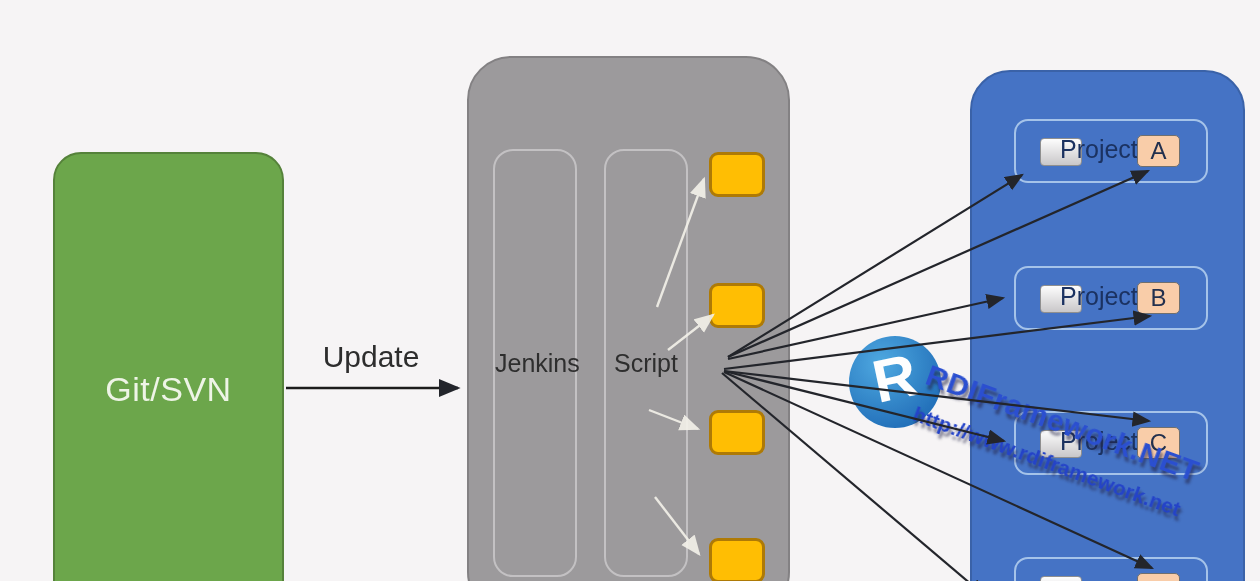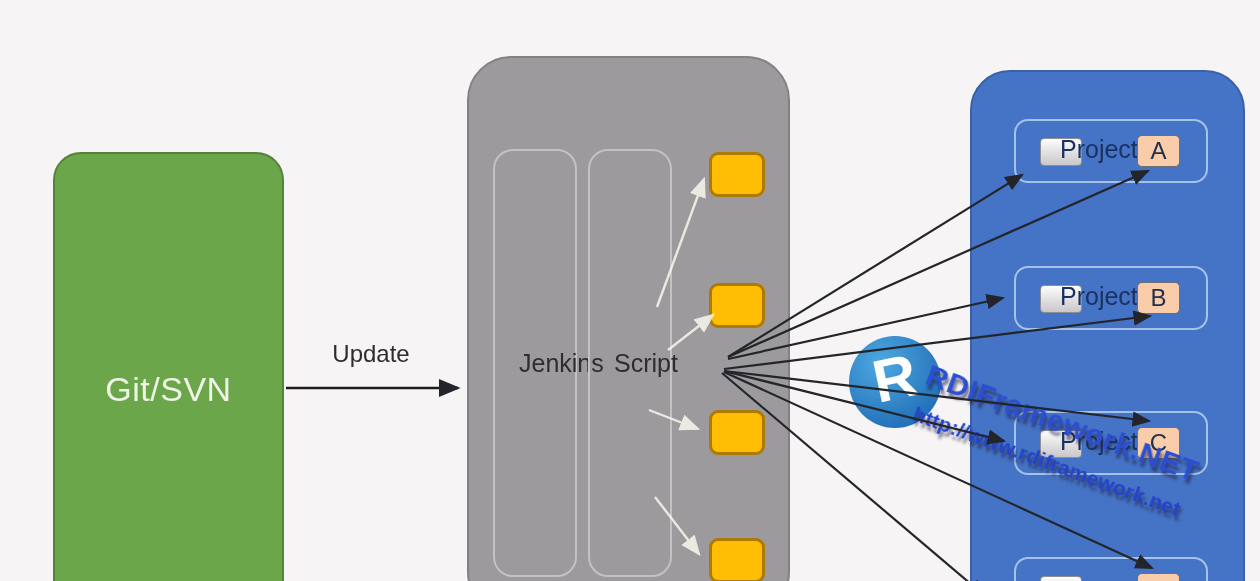--- a/index.html
+++ b/index.html
@@ -16,37 +16,37 @@
     background:#6CA64B;border:2px solid #55823a;box-sizing:border-box;
   }
   .git-label{
     left:0;top:216px;width:100%;text-align:center;
     font-size:34px;color:#eef4e6;letter-spacing:0.5px;
   }
 
   
   .update-label{
     left:306px;top:340px;width:130px;text-align:center;
-    font-size:24px;color:#2d2d2d;
+    font-size:30px;color:#2d2d2d;
   }
 
   
   .ci-box{
     left:467px;top:56px;width:323px;height:560px;border-radius:44px;
     background:#9C9A9C;border:2px solid #838183;box-sizing:border-box;
   }
   .ci-col{
     position:absolute;top:91px;width:84px;height:428px;border-radius:20px;
     border:2px solid #c3c1c3;box-sizing:border-box;
   }
   .ci-col.col-0{left:24px;}
-  .ci-col.col-1{left:119px;}
+  .ci-col.col-1{left:135px;}
   .ci-col-label{
-    position:absolute;top:198px;left:0;width:100%;
-    font-size:25px;color:#2e2e2e;padding-left:24px;
+    position:absolute;top:198px;left:0;width:100%;text-align:center;
+    font-size:25px;color:#2e2e2e;
   }
   .task-square{
     position:absolute;left:240px;width:56px;height:45px;border-radius:9px;
     background:#FFBE03;border:3px solid #AE7A06;box-sizing:border-box;
   }
   .task-0{top:94px;}.task-1{top:225px;}.task-2{top:352px;}.task-3{top:480px;}
 
   
   .projects-box{
     left:970px;top:70px;width:275px;height:560px;border-radius:40px;

